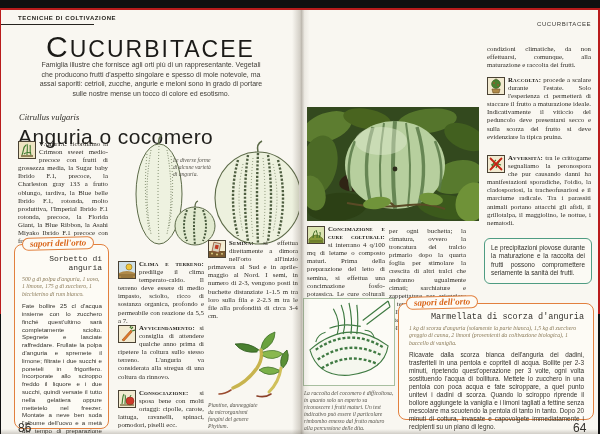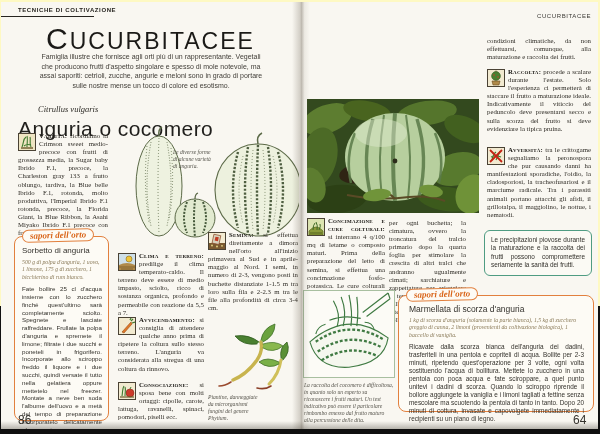--- a/index.html
+++ b/index.html
@@ -1,52 +1,52 @@
 <!DOCTYPE html>
 <html><head>
 <meta charset="utf-8">
 <style>
   * { margin:0; padding:0; box-sizing:border-box; }
   html,body { width:600px; height:434px; }
   body { background:#101010; font-family:"Liberation Serif", serif; overflow:hidden; }
-  .scan { position:absolute; left:0; top:0; width:600px; height:306px; background:#fef9c3; }
+  .scan { position:absolute; left:0; top:8px; width:600px; height:306px; background:#b91c1c; }
   .spread { position:absolute; left:1px; top:2px; width:597px; height:427px;
             background:#f9f7f1; overflow:hidden; }
   .gutter { position:absolute; left:291px; top:0; width:18px; height:100%;
             background:linear-gradient(90deg, rgba(120,110,95,0) 0%, rgba(110,100,85,.28) 45%, rgba(90,80,65,.38) 52%, rgba(120,110,95,.10) 70%, rgba(120,110,95,0) 100%); }
   .bottom-shade { position:absolute; left:0; bottom:0; width:100%; height:8px;
             background:linear-gradient(180deg, rgba(60,55,45,0), rgba(60,55,45,.35)); }
 
   .abs { position:absolute; }
   .kicker { font-family:"Liberation Sans",sans-serif; font-size:6px; font-weight:bold;
             letter-spacing:.6px; text-transform:uppercase; color:#26241f; }
   .kicker-rule { height:1.5px; background:#26241f; }
   .family-title { width:299px; text-align:center; font-family:"Liberation Sans",sans-serif;
             font-size:23px; letter-spacing:2px; color:#1b1a17; text-transform:uppercase; font-weight:400; }
   .family-title::first-letter { font-size:30px; }
   .intro { text-align:center; font-family:"Liberation Sans",sans-serif; font-size:7px;
             line-height:9.6px; color:#403d37; }
   .article-title { font-family:"Liberation Sans",sans-serif; font-size:21px; font-weight:400;
             letter-spacing:.4px; color:#201f1c; }
-  .latin { font-style:italic; font-size:8.5px; color:#2c2a25;margin-left:19px; }
+  .latin { font-style:italic; font-size:8.5px; color:#2c2a25; }
 
   .col-par { text-align:justify; font-size:6.8px; line-height:8.1px; color:#2e2b25; }
   .lead { font-weight:bold; font-variant:small-caps; letter-spacing:.2px; color:#181612; }
   .p-icon { float:left; width:18px; height:18px; margin:1px 3px 0 0;
             border:1px solid #4a4234; background:#f2ead0; }
   .p-icon svg { display:block; width:100%; height:100%; }
 
   .caption { font-style:italic; font-size:5.6px; line-height:7px; color:#54524a; }
 
   .sapori-box { border:1.5px solid #e2803e; border-radius:8px; background:#fdfbf5; }
   .sapori-label { position:absolute; top:-8px; left:7px; background:#fdfbf5;
             border:1.5px solid #e2803e; border-radius:10px; padding:0 7px 1px 7px;
             font-family:"Liberation Serif",serif; font-style:italic; font-weight:bold;
             font-size:9px; color:#d96418; white-space:nowrap; transform:rotate(-1.5deg); }
-  .recipe-title { font-family:Liberation Sans, sans-serif; font-size:8px; color:#34322d; }
+  .recipe-title { font-family:Liberation Mono, monospace; font-size:8px; color:#34322d;text-align:right; }
   .recipe-ing { font-style:italic; font-size:5.8px; line-height:7.4px; color:#8a7a58; }
   .recipe-body { font-family:"Liberation Sans",sans-serif; font-size:6.2px; line-height:7.8px;
             text-align:justify; color:#33312b; }
 
   .warn-box { border:1.5px solid #4f9c82; border-radius:6px; background:#fbfaf4; padding:5px 6px; }
   .warn-box .recipe-body { font-size:6.4px; line-height:8.4px; }
 
   .pagenum { font-family:"Liberation Sans",sans-serif; font-size:12px; color:#34322d; }
 
   .art-frame { border:1px solid #a8bfa0; background:#fcfbf6; }

